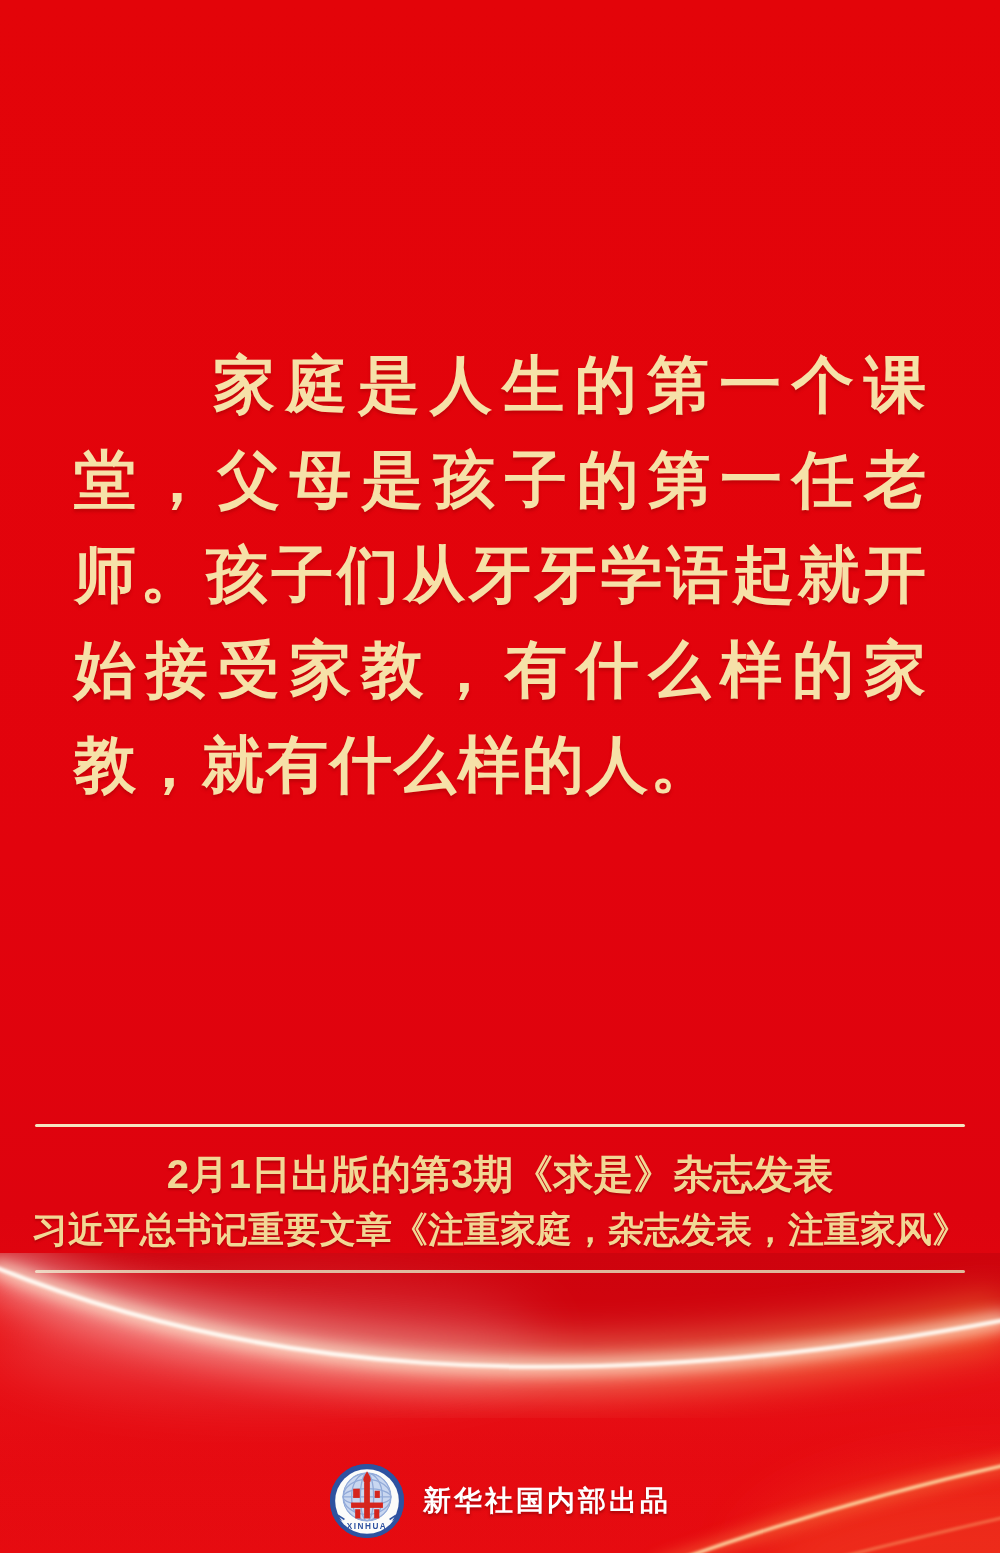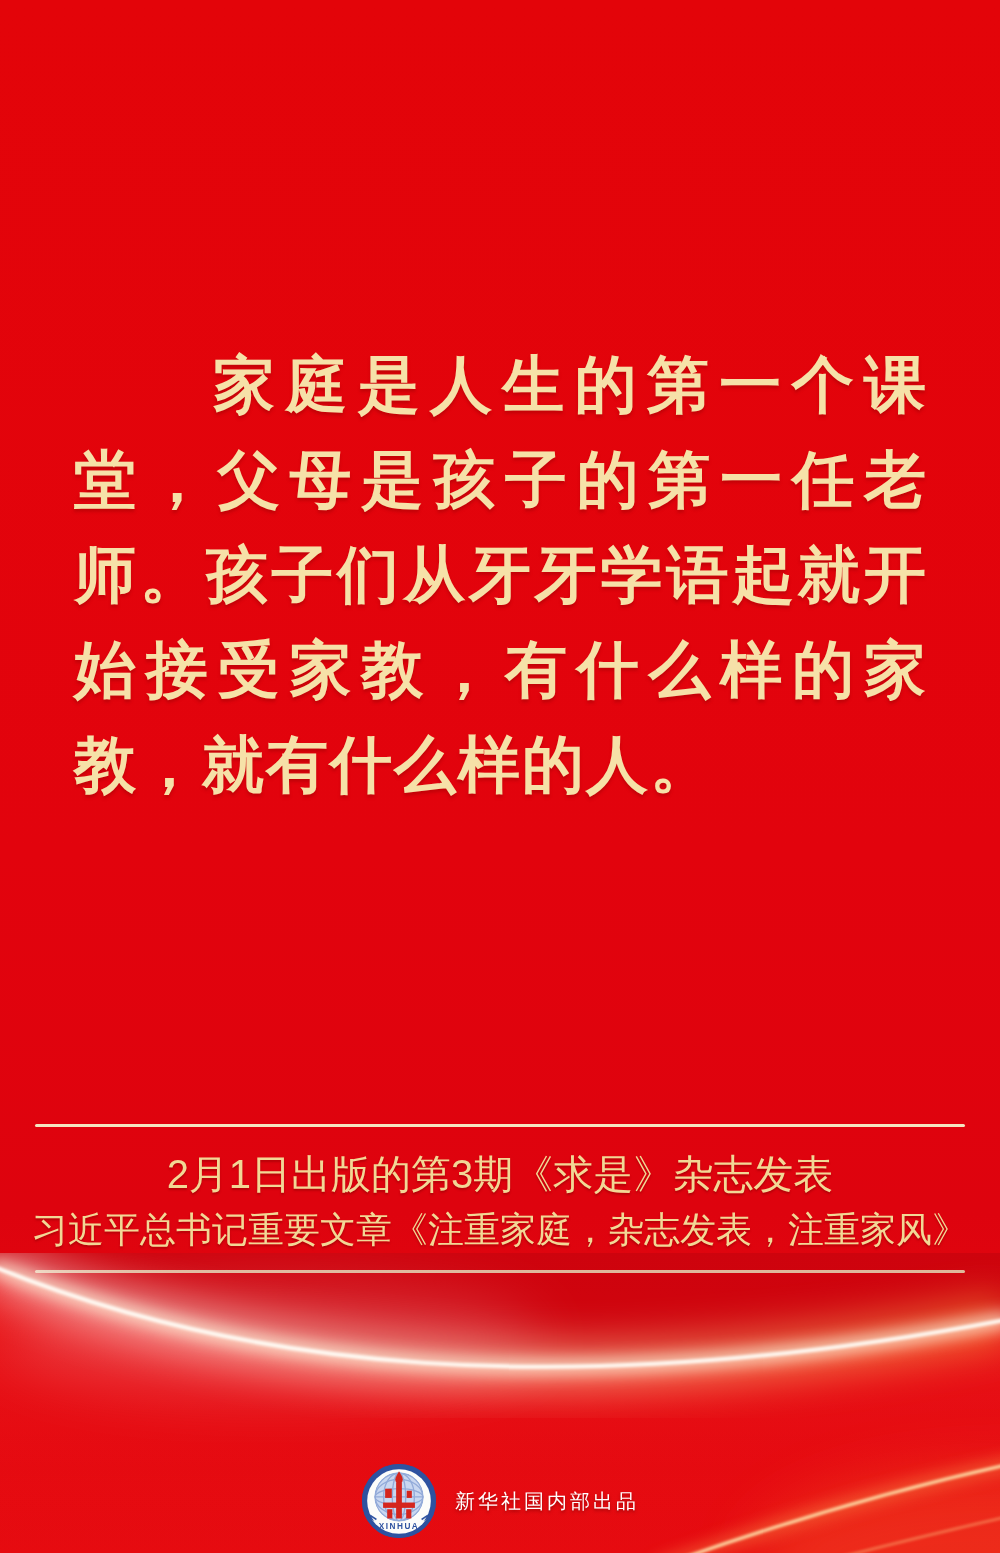--- a/index.html
+++ b/index.html
@@ -33,43 +33,43 @@
   .divider{
     position:absolute;left:35px;width:930px;height:3px;
     background:#f4e6c1;border-radius:2px;
   }
   .divider-top{top:1124px;}
   .divider-bottom{top:1270px;}
   .caption-line{
     position:absolute;left:20px;right:20px;
     text-align:center;
     color:#f2d795;
-    font-weight:normal;
+    font-weight:bold;
     text-shadow:0 2px 2px rgba(130,0,0,.45);
     white-space:nowrap;
   }
   .caption-line-1{top:1150px;font-size:40px;line-height:48px;}
   .caption-line-2{top:1206px;font-size:36px;line-height:48px;letter-spacing:0px;}
 
   
   .glow-art{
     position:absolute;left:0;bottom:0;width:1000px;height:300px;
     pointer-events:none;
   }
 
   
   .footer{
     position:absolute;top:1463px;left:0;right:0;
     display:flex;justify-content:center;align-items:center;gap:18px;
   }
   .footer-logo{width:76px;height:76px;flex:0 0 auto;}
   .publisher{
     color:#ffffff;
-    font-size:20px;
-    font-weight:normal;
+    font-size:28px;
+    font-weight:bold;
     letter-spacing:3px;
     text-shadow:0 2px 3px rgba(110,0,0,.55);
   }
 </style>
 </head>
 <body>
 
 <div class="poster">
 
   <div class="quote">

